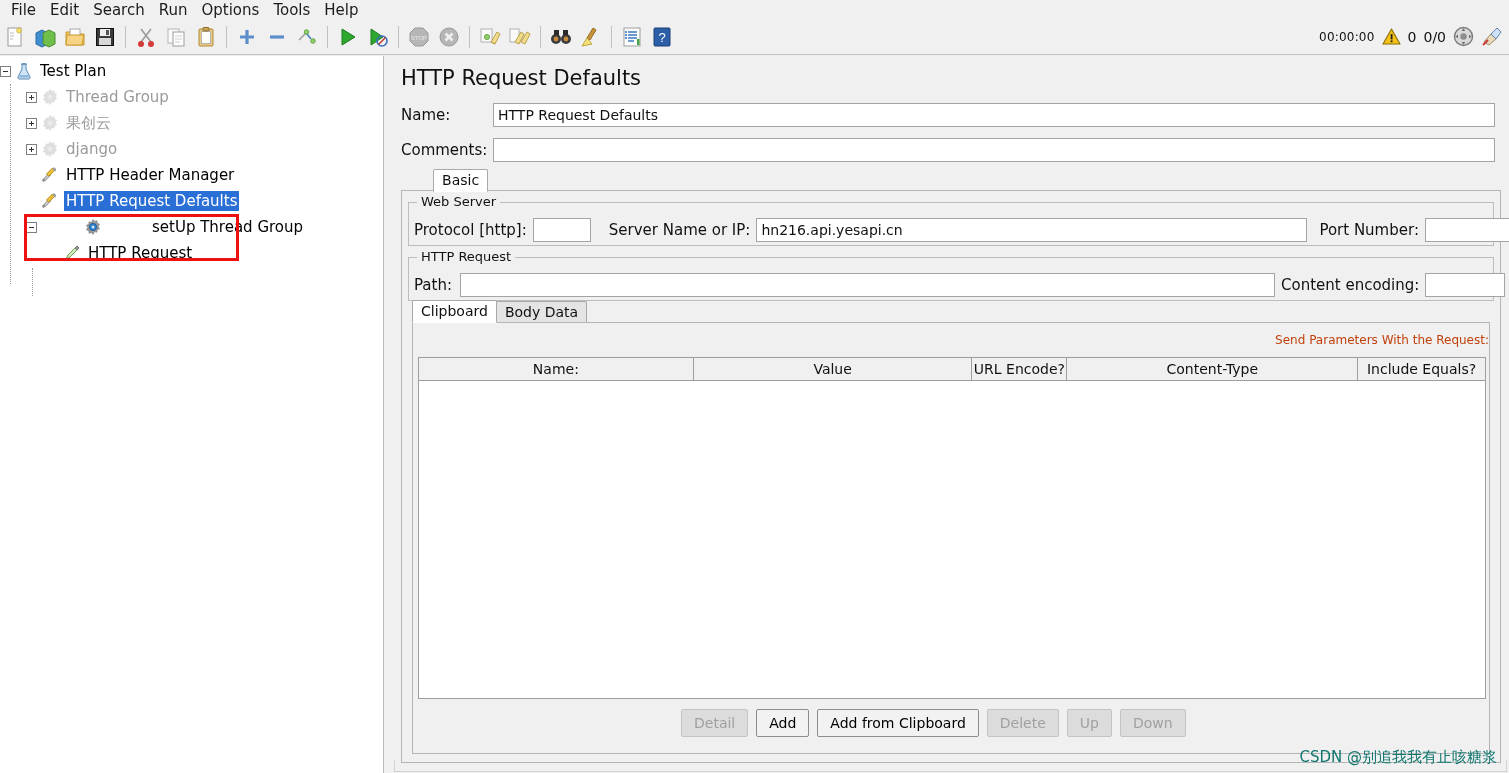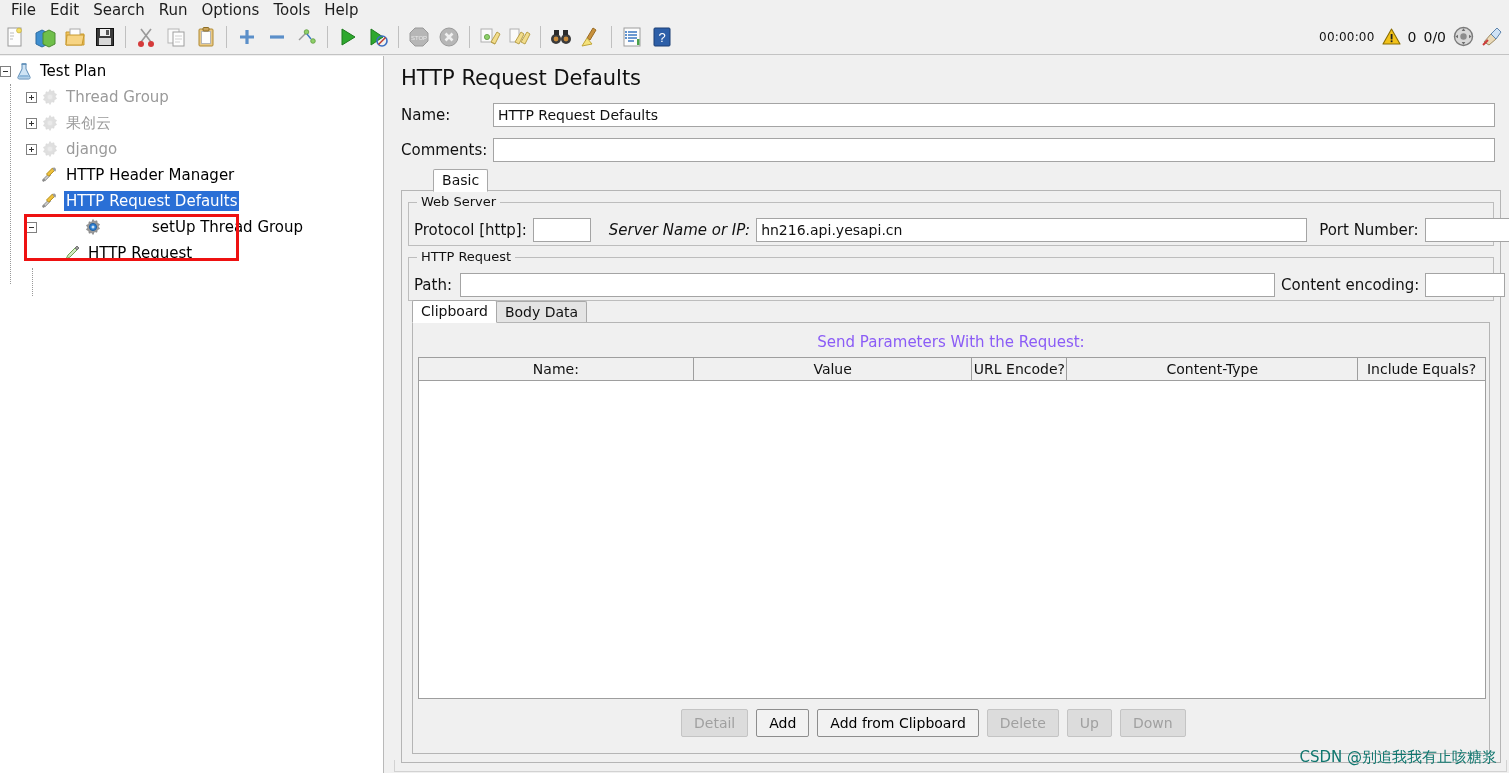--- a/index.html
+++ b/index.html
@@ -98,21 +98,21 @@
   .group{position:absolute;border:1px solid #bdbdbd;box-sizing:border-box;background:transparent;}
   .group-title{
     position:absolute;top:-9px;left:8px;background:#f0f0f0;padding:0 4px;
     font-size:13px;color:#111;
   }
 
   
   .innerpanel{
     position:absolute;border:1px solid #b5b5b5;box-sizing:border-box;background:#f0f0f0;
   }
-  .sendparams{position:absolute;width:100%;text-align:center;font-size:15px;color:#8b5cf6;}
+  .sendparams{position:absolute;width:100%;text-align:right;font-size:12px;color:#c2410c;}
 
   
   .ptable{position:absolute;box-sizing:border-box;background:#fff;border:1px solid #9e9e9e;}
   .thead{display:flex;height:22px;background:#f0f0f0;border-bottom:1px solid #9e9e9e;}
   .th{
     display:flex;align-items:center;justify-content:center;
     font-size:14px;color:#111;border-right:1px solid #9e9e9e;box-sizing:border-box;height:100%;
   }
   .th:last-child{border-right:none;}
   .tbody{background:#fff;}
@@ -454,21 +454,21 @@
       </div>
 
     <div class="innerpanel" style="left:8px;top:134px;width:1100px;height:573px;">
 
       <div class="group" style="left:6px;top:11px;width:1086px;height:44px;">
         <span class="group-title">Web Server</span>
       </div>
       <div class="frow" style="left:12px;top:27px;">
         <span class="flabel">Protocol [http]:</span>
         <input class="inp" style="width: 58px; margin-left: 6px;" value="">
-        <span class="flabel" style="margin-left:18px;font-style:italic;">Server Name or IP:</span>
+        <span class="flabel" style="margin-left:18px;">Server Name or IP:</span>
         <input class="inp" style="width: 551px; margin-left: 6px;" value="hn216.api.yesapi.cn">
         <span class="flabel" style="margin-left:12px;">Port Number:</span>
         <input class="inp" style="width: 112px; margin-left: 6px;" value="">
       </div>
 
       <div class="group" style="left:6px;top:66px;width:1086px;height:44px;">
         <span class="group-title">HTTP Request</span>
       </div>
       <div class="frow" style="left:12px;top:82px;">
         <span class="flabel">Path:</span>

